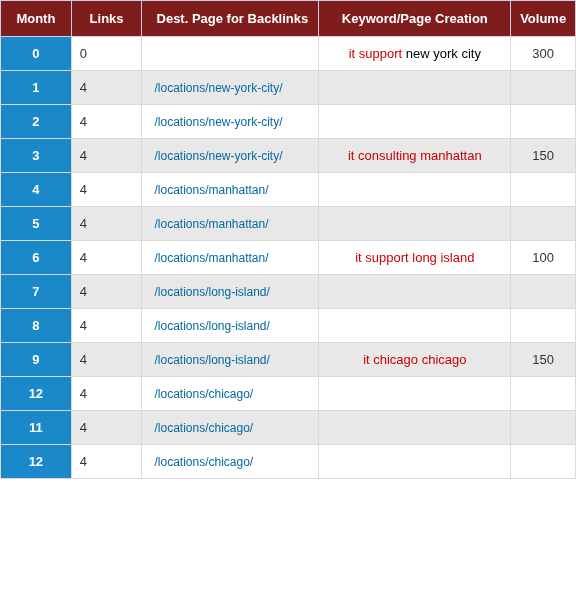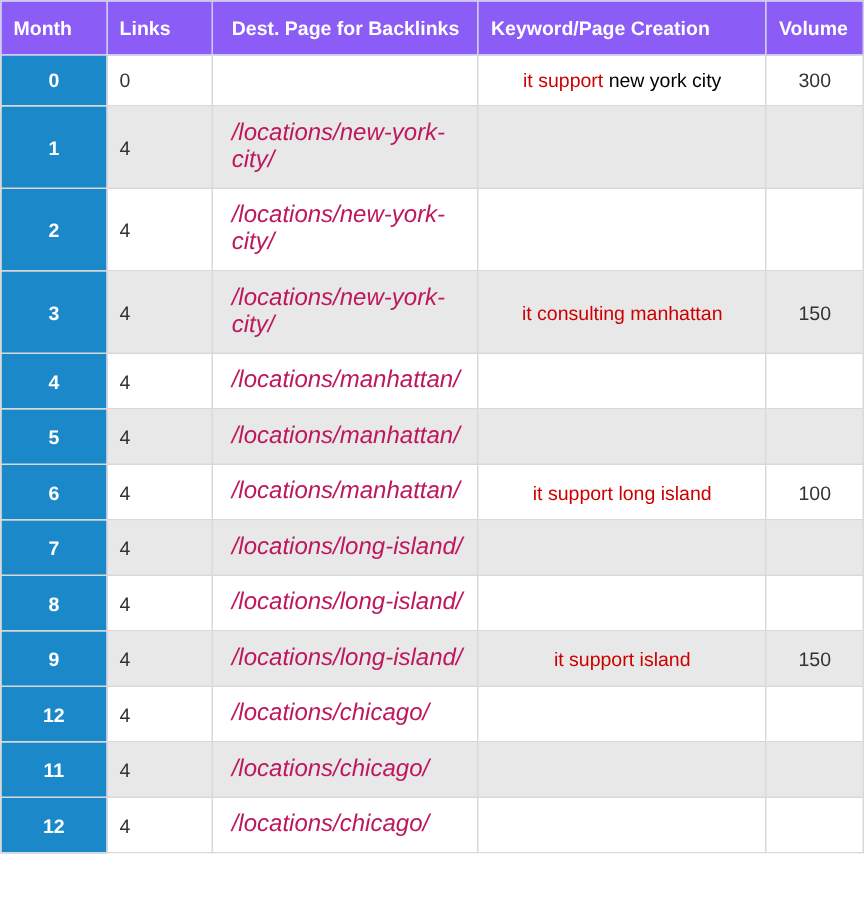--- a/index.html
+++ b/index.html
@@ -7,25 +7,25 @@
       font-family: Arial, sans-serif;
       font-size: 13px;
       background: #fff;
       width: 576px;
     }
     table {
       width: 576px;
       border-collapse: collapse;
     }
     thead tr th {
-      background-color: #8b5cf6;
+      background-color: #7f1d1d;
       color: #fff;
       font-weight: bold;
       padding: 10px 8px;
-      text-align: left;
+      text-align: center;
       border: 1px solid #cce;
     }
     tbody tr td {
       padding: 9px 8px;
       border: 1px solid #d9d9d9;
       vertical-align: middle;
     }
     tbody tr:nth-child(odd) {
       background-color: #ffffff;
     }
@@ -41,23 +41,22 @@
     .month-cell {
       background-color: #1a88c9;
       color: #fff;
       font-weight: bold;
       text-align: center;
     }
     .links-cell {
       color: #333;
     }
     .dest-cell {
-      color: #be185d;
-      font-size: 16px;
-      font-style: italic;
+      color: #0369a1;
+      font-size: 12px;
     }
     .keyword-cell {
       font-size: 13px;
       text-align: center;
     }
     .keyword-red {
       color: #cc0000;
     }
     .keyword-black {
       color: #000;
@@ -141,21 +140,21 @@
         <td class="col-month month-cell">8</td>
         <td class="col-links links-cell">4</td>
         <td class="col-dest dest-cell">/locations/long-island/</td>
         <td class="col-keyword keyword-cell"></td>
         <td class="col-volume volume-cell"></td>
       </tr>
       <tr>
         <td class="col-month month-cell">9</td>
         <td class="col-links links-cell">4</td>
         <td class="col-dest dest-cell">/locations/long-island/</td>
-        <td class="col-keyword keyword-cell"><span class="keyword-red">it support island</span></td>
+        <td class="col-keyword keyword-cell"><span class="keyword-red">it chicago chicago</span></td>
         <td class="col-volume volume-cell">150</td>
       </tr>
       <tr>
         <td class="col-month month-cell">12</td>
         <td class="col-links links-cell">4</td>
         <td class="col-dest dest-cell">/locations/chicago/</td>
         <td class="col-keyword keyword-cell"></td>
         <td class="col-volume volume-cell"></td>
       </tr>
       <tr>

